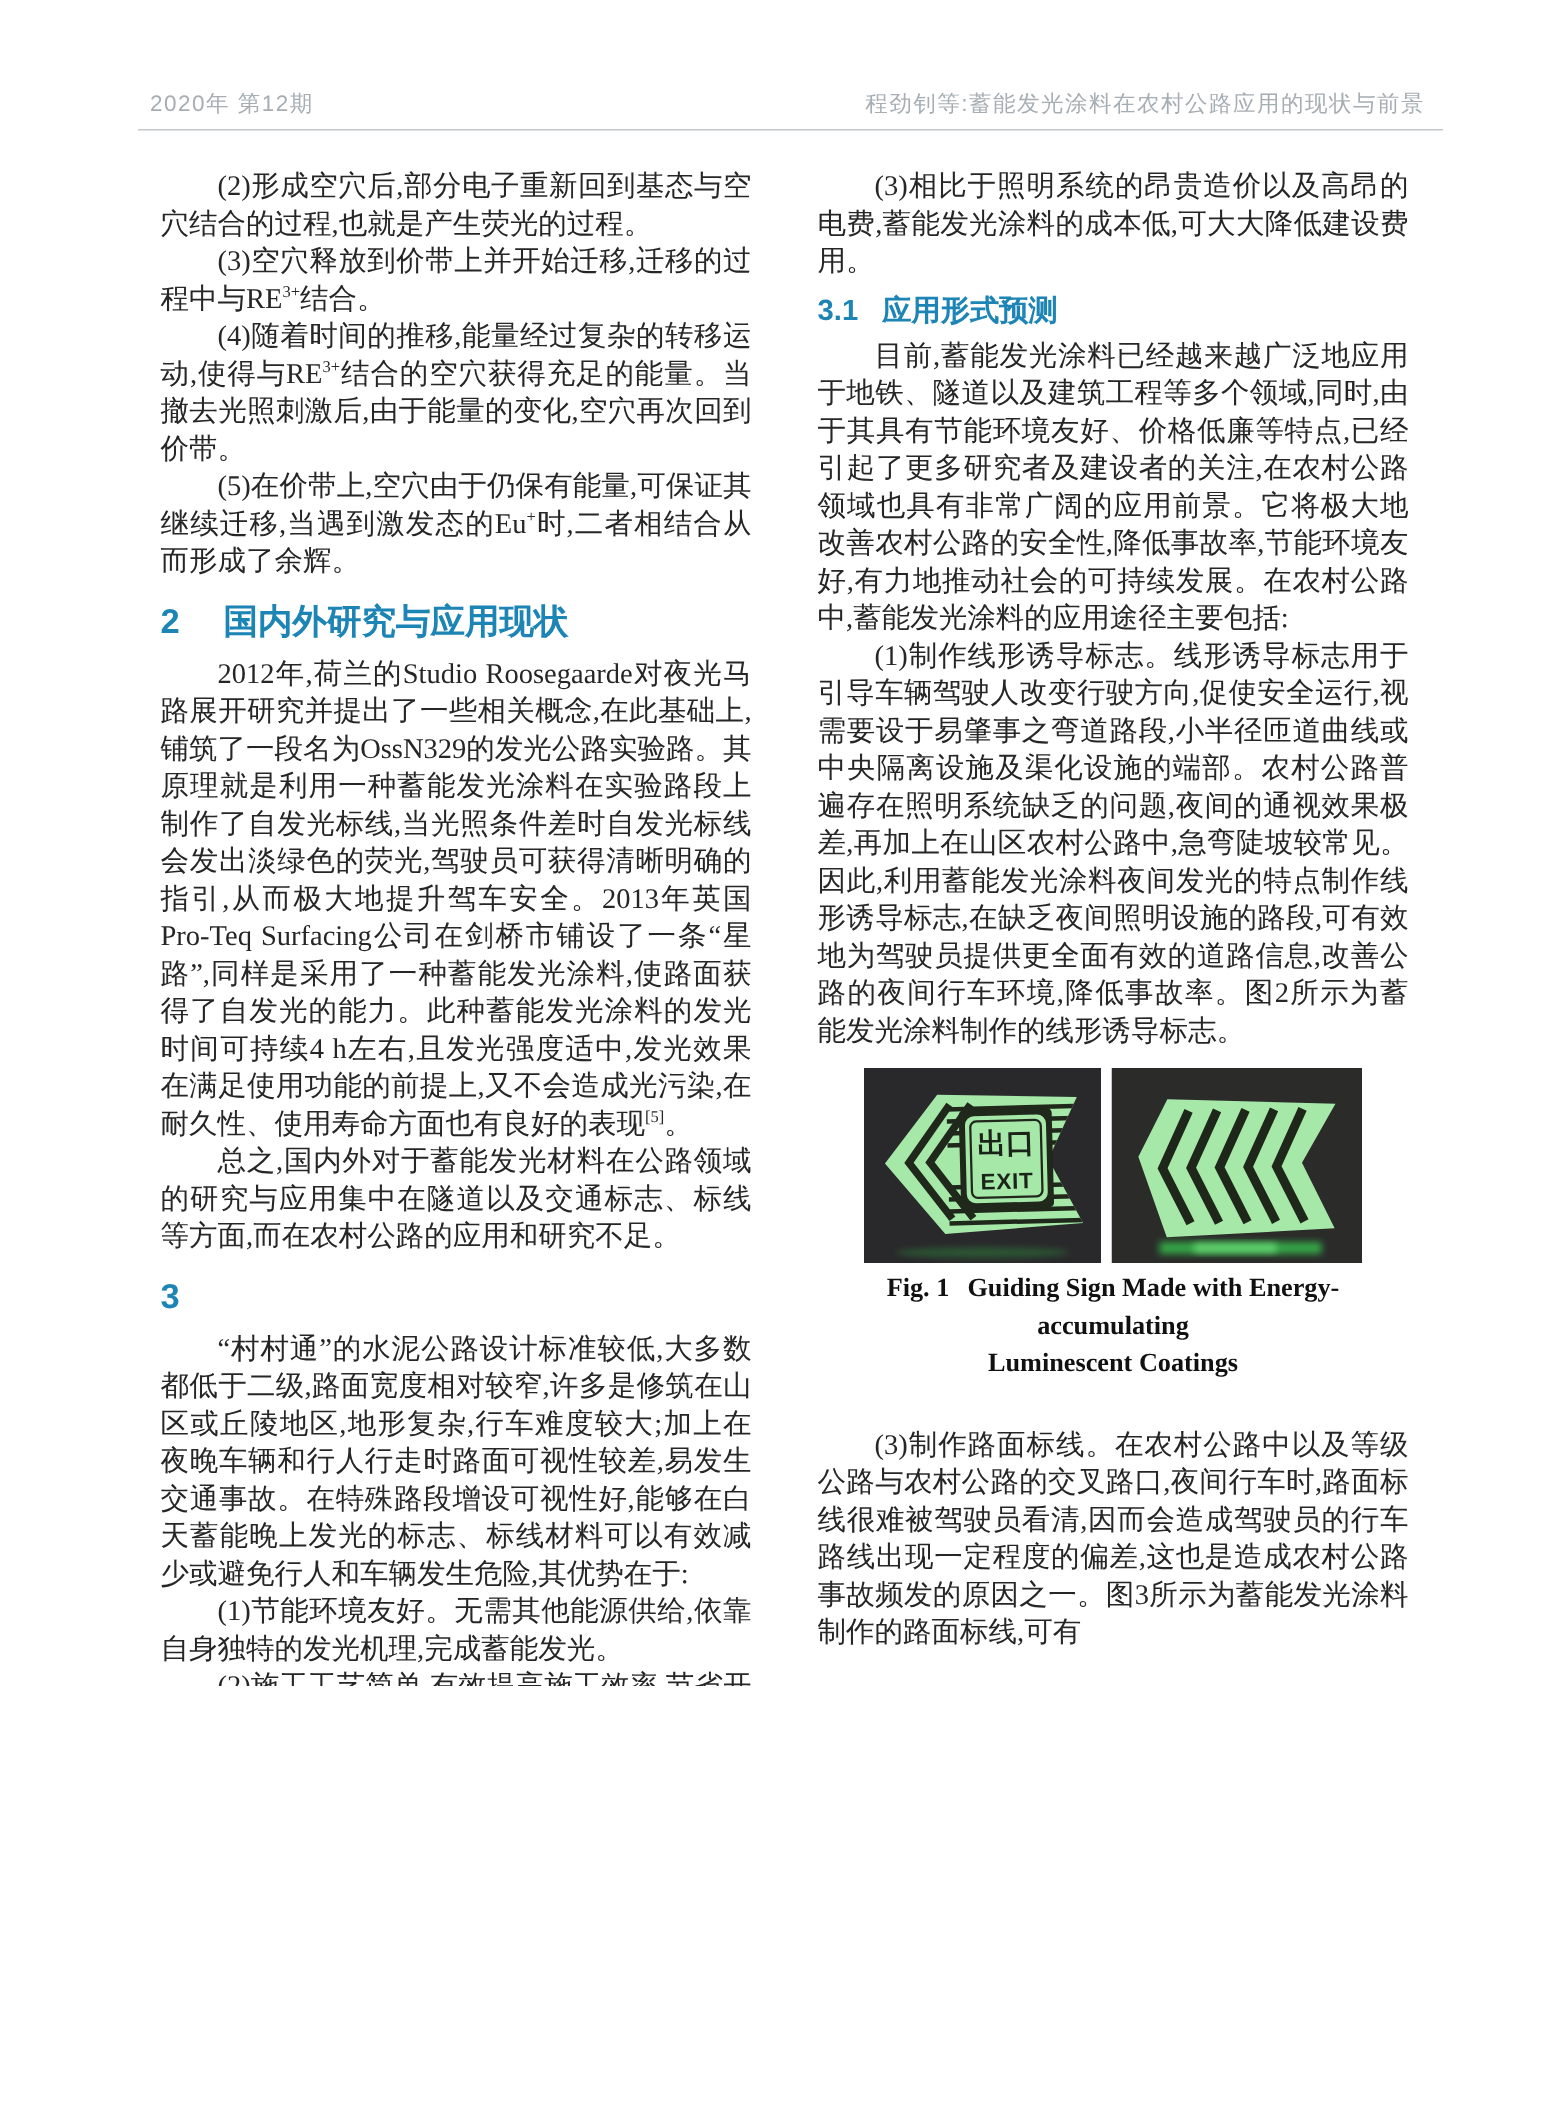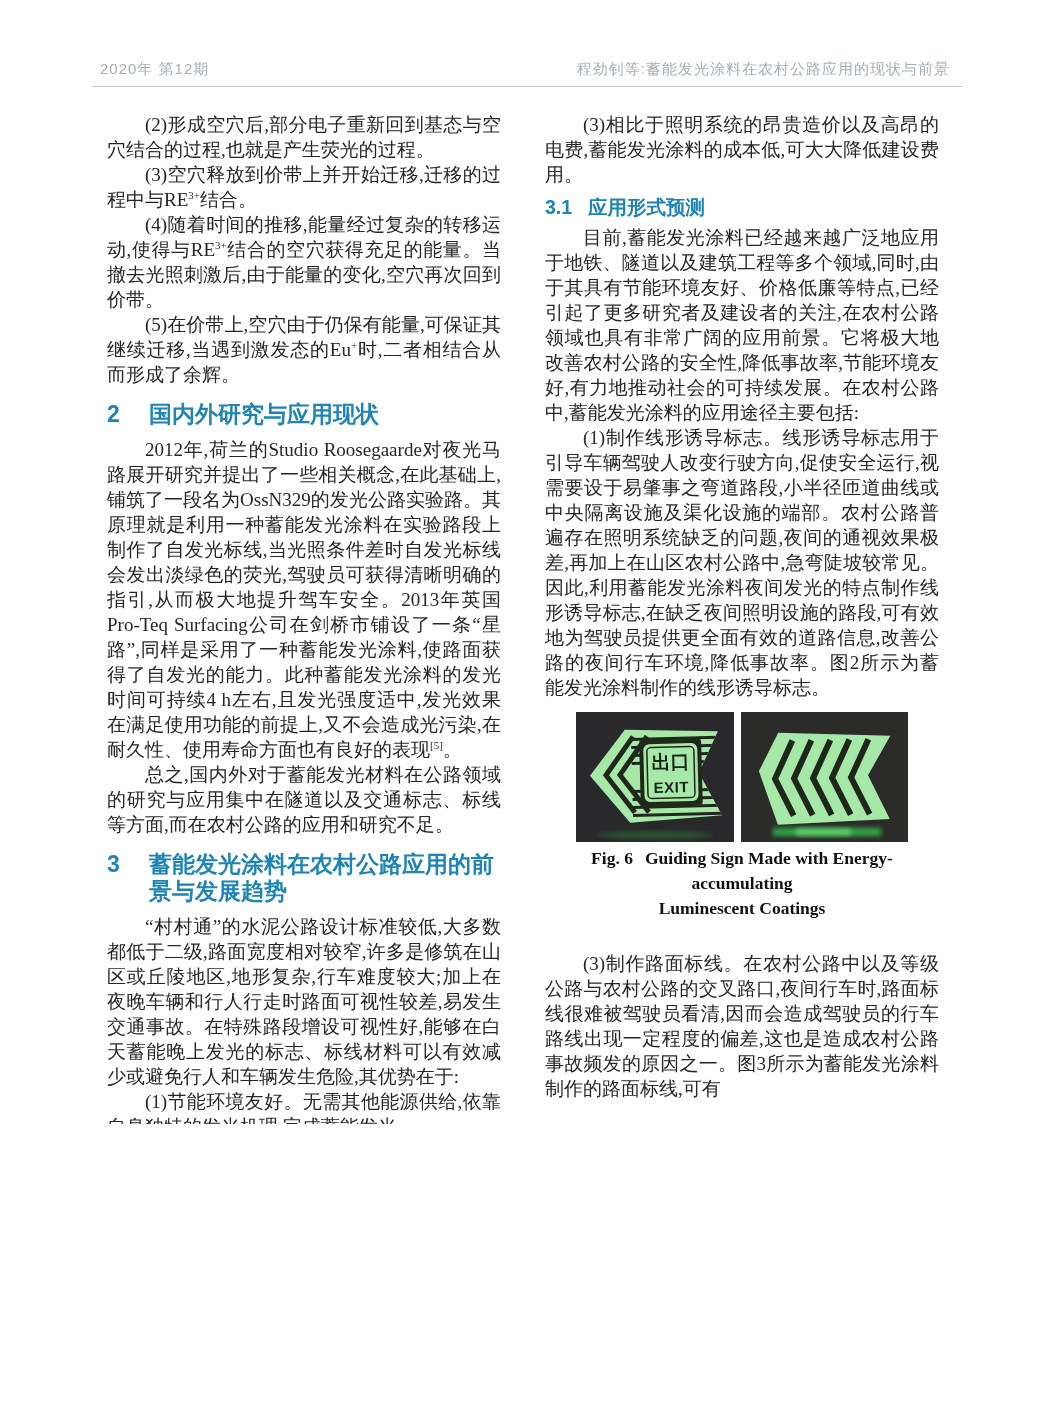--- a/index.html
+++ b/index.html
@@ -73,21 +73,20 @@
       <div class="sec-h">
         <span class="num">2</span>
         <span class="ttl">国内外研究与应用现状</span>
       </div>
 
       <p><span>2012年,荷兰的Studio Roosegaarde对夜光马路展开研究并提出了一些相关概念,在此基础上,铺筑了一段名为OssN329的发光公路实验路。其原理就是利用一种蓄能发光涂料在实验路段上制作了自发光标线,当光照条件差时自发光标线会发出淡绿色的荧光,驾驶员可获得清晰明确的指引,从而极大地提升驾车安全。2013年英国Pro-Teq Surfacing公司在剑桥市铺设了一条“星路”,同样是采用了一种蓄能发光涂料,使路面获得了自发光的能力。此种蓄能发光涂料的发光时间可持续4 h左右,且发光强度适中,发光效果在满足使用功能的前提上,又不会造成光污染,在耐久性、使用寿命方面也有良好的表现</span><sup>[5]</sup><span>。</span></p>
       <p>总之,国内外对于蓄能发光材料在公路领域的研究与应用集中在隧道以及交通标志、标线等方面,而在农村公路的应用和研究不足。</p>
 
       <div class="sec-h">
         <span class="num">3</span>
-        <span class="ttl">蓄能发光涂料在农村公路应用的前景与发展趋势</span>
       </div>
 
       <p>“村村通”的水泥公路设计标准较低,大多数都低于二级,路面宽度相对较窄,许多是修筑在山区或丘陵地区,地形复杂,行车难度较大;加上在夜晚车辆和行人行走时路面可视性较差,易发生交通事故。在特殊路段增设可视性好,能够在白天蓄能晚上发光的标志、标线材料可以有效减少或避免行人和车辆发生危险,其优势在于:</p>
       <p>(1)节能环境友好。无需其他能源供给,依靠自身独特的发光机理,完成蓄能发光。</p>
       <p>(2)施工工艺简单,有效提高施工效率,节省开支。</p>
     </div>
 
     <div class="col">
       <p>(3)相比于照明系统的昂贵造价以及高昂的电费,蓄能发光涂料的成本低,可大大降低建设费用。</p>
 
@@ -156,21 +155,21 @@
               </g>
             </g>
             <rect x="32" y="116" width="108" height="8" fill="#35b44a" opacity="0.9" filter="url(#blurB)"></rect>
             <rect x="55" y="117" width="55" height="6" fill="#6fe07a" opacity="0.8" filter="url(#blurB)"></rect>
           </svg>
 
         </div>
 
         <div class="cap-en">
           <div>
-            <span class="lbl">Fig. 6</span><span>Guiding Sign Made with Energy-accumulating</span>
+            <span class="lbl">Fig. 1</span><span>Guiding Sign Made with Energy-accumulating</span>
           </div>
           <div>Luminescent Coatings</div>
         </div>
       </figure>
 
       <p>(3)制作路面标线。在农村公路中以及等级公路与农村公路的交叉路口,夜间行车时,路面标线很难被驾驶员看清,因而会造成驾驶员的行车路线出现一定程度的偏差,这也是造成农村公路事故频发的原因之一。图3所示为蓄能发光涂料制作的路面标线,可有</p>
     </div>
   </div>
 
   <div class="footer">

